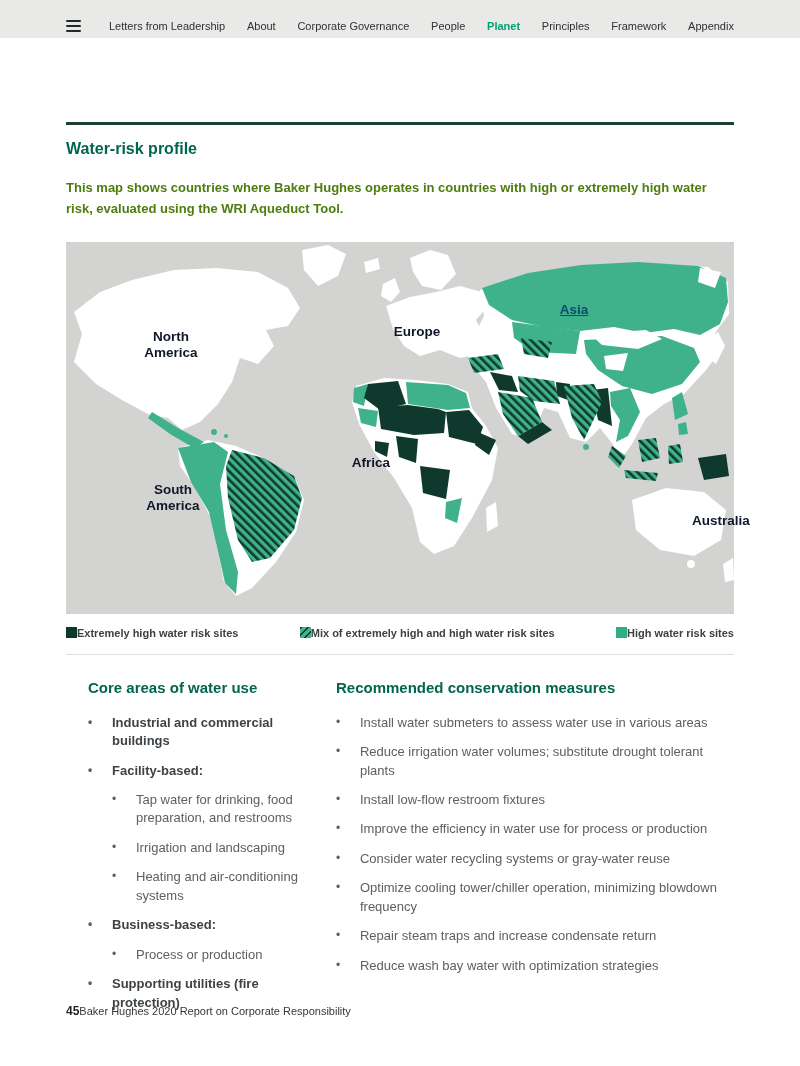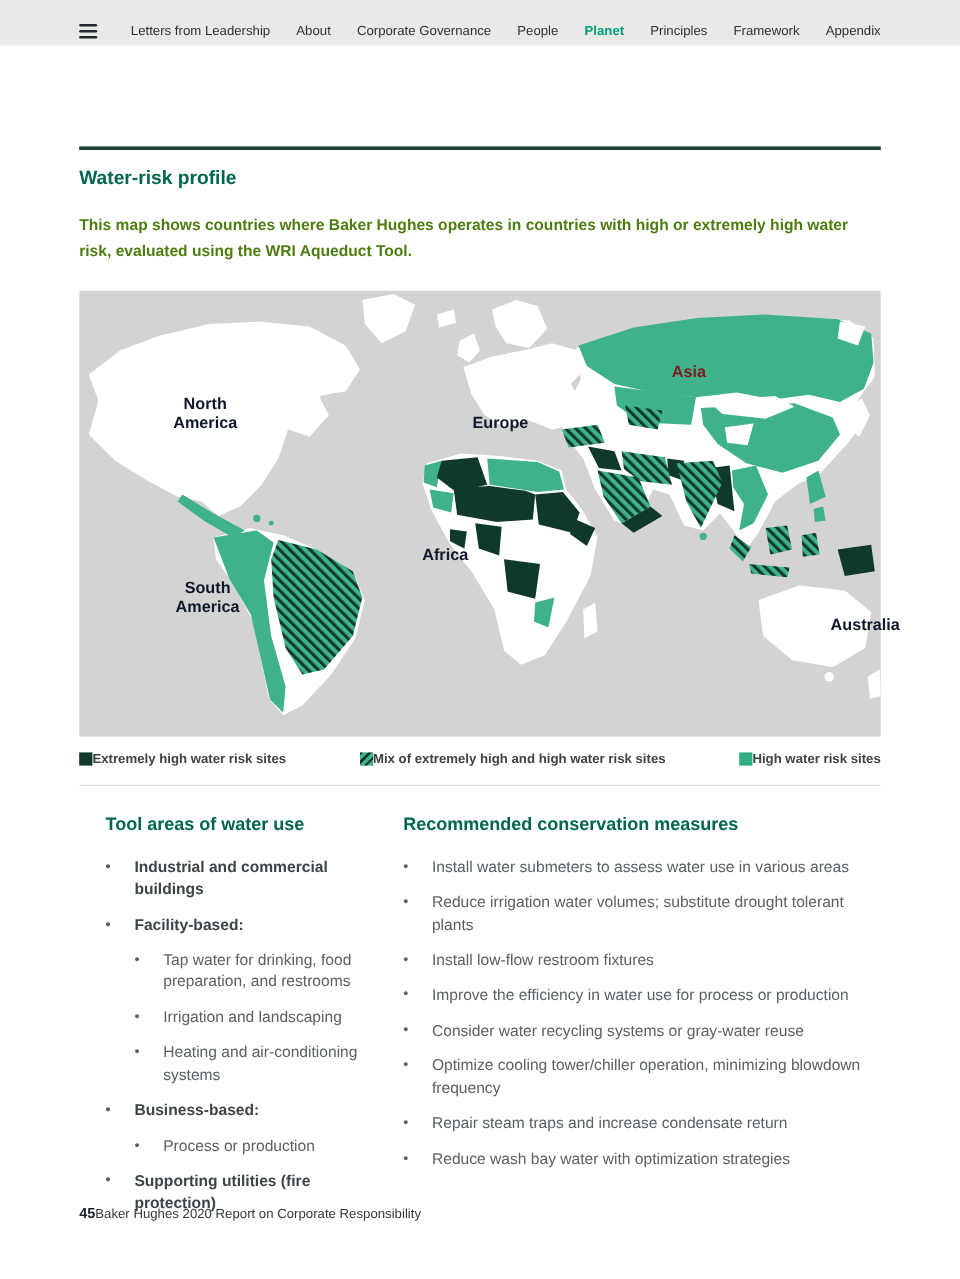--- a/index.html
+++ b/index.html
@@ -28,24 +28,24 @@
 
   
   .map-wrap { position:relative; width:668px; height:372px; margin-top:22px; }
   .map-wrap svg { position:absolute; left:0; top:0; }
   .map-label {
     position:absolute; transform:translate(-50%,-50%);
     font-weight:bold; font-size:13.5px; color:#0f172a;
     text-align:center; line-height:1.18; white-space:nowrap;
   }
   .map-label.wrap2 { white-space:normal; }
-  .map-label.light { color:#7f1d1d; }
+  .map-label.light { color:#0c4a6e;text-decoration:underline; }
   .lbl-na { left:105px; top:103px; width:90px; }
   .lbl-sa { left:107px; top:256px; width:84px; }
-  .lbl-eu { left:351px; top:111px; }
+  .lbl-eu { left:351px; top:90px; }
   .lbl-af { left:305px; top:221px; }
   .lbl-as { left:508px; top:68px; }
   .lbl-au { left:607px; top:279px;margin-left:48px; }
 
   
   .legend { display:flex; justify-content:space-between; align-items:center; margin-top:13px; width:668px; }
   .legend-item { display:flex; align-items:center; }
   .legend-text { font-size:11px; font-weight:bold; color:#3c4145; }
   .swatch { width:11px; height:11px; flex:0 0 11px; }
   .sw-extreme { background:#0e392c; }
@@ -196,21 +196,21 @@
       <div class="legend-item">
         <span class="swatch sw-high"></span>
         <span class="legend-text">High water risk sites</span>
       </div>
     </div>
 
   <div class="divider"></div>
 
   <div class="columns">
     <div class="col-left">
-      <h2 class="col-title">Tool areas of water use</h2>
+      <h2 class="col-title">Core areas of water use</h2>
       <div>
           <div class="li lvl1 bold">
             <span class="dot">•</span>
             <span class="litext">Industrial and commercial buildings</span>
           </div>
           <div class="li lvl1 bold">
             <span class="dot">•</span>
             <span class="litext">Facility-based:</span>
           </div>
           <div class="li lvl2">

